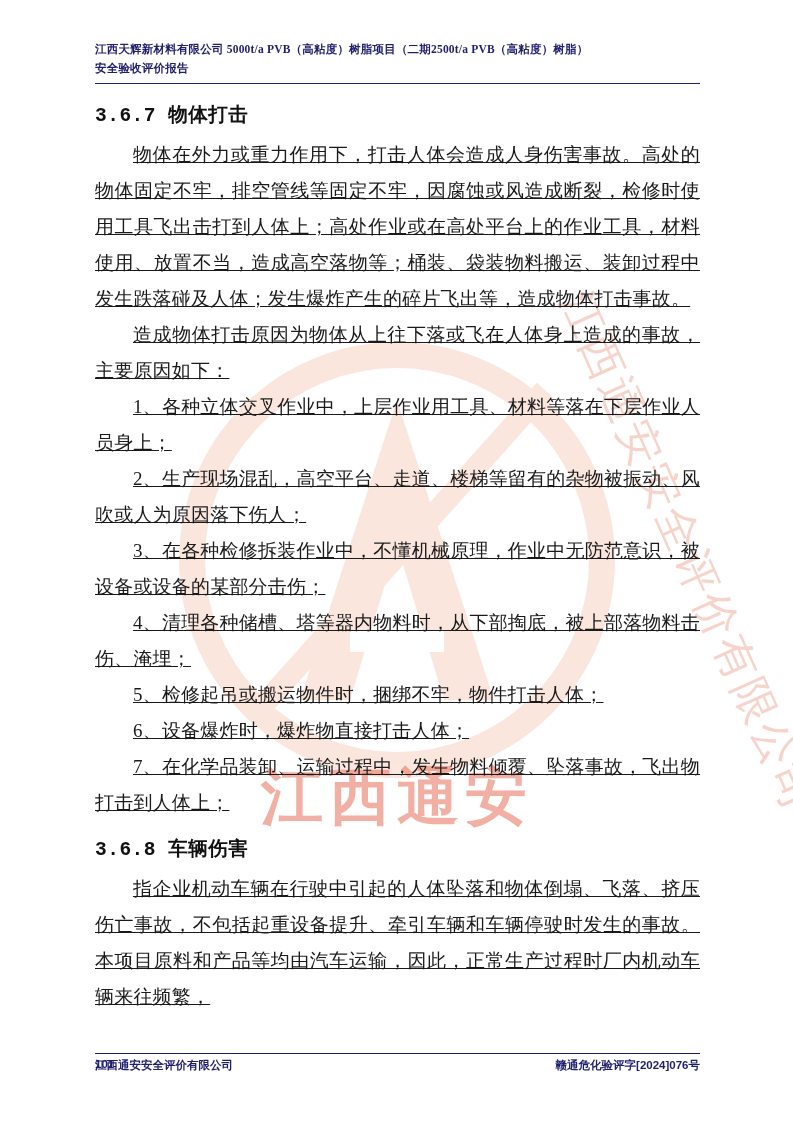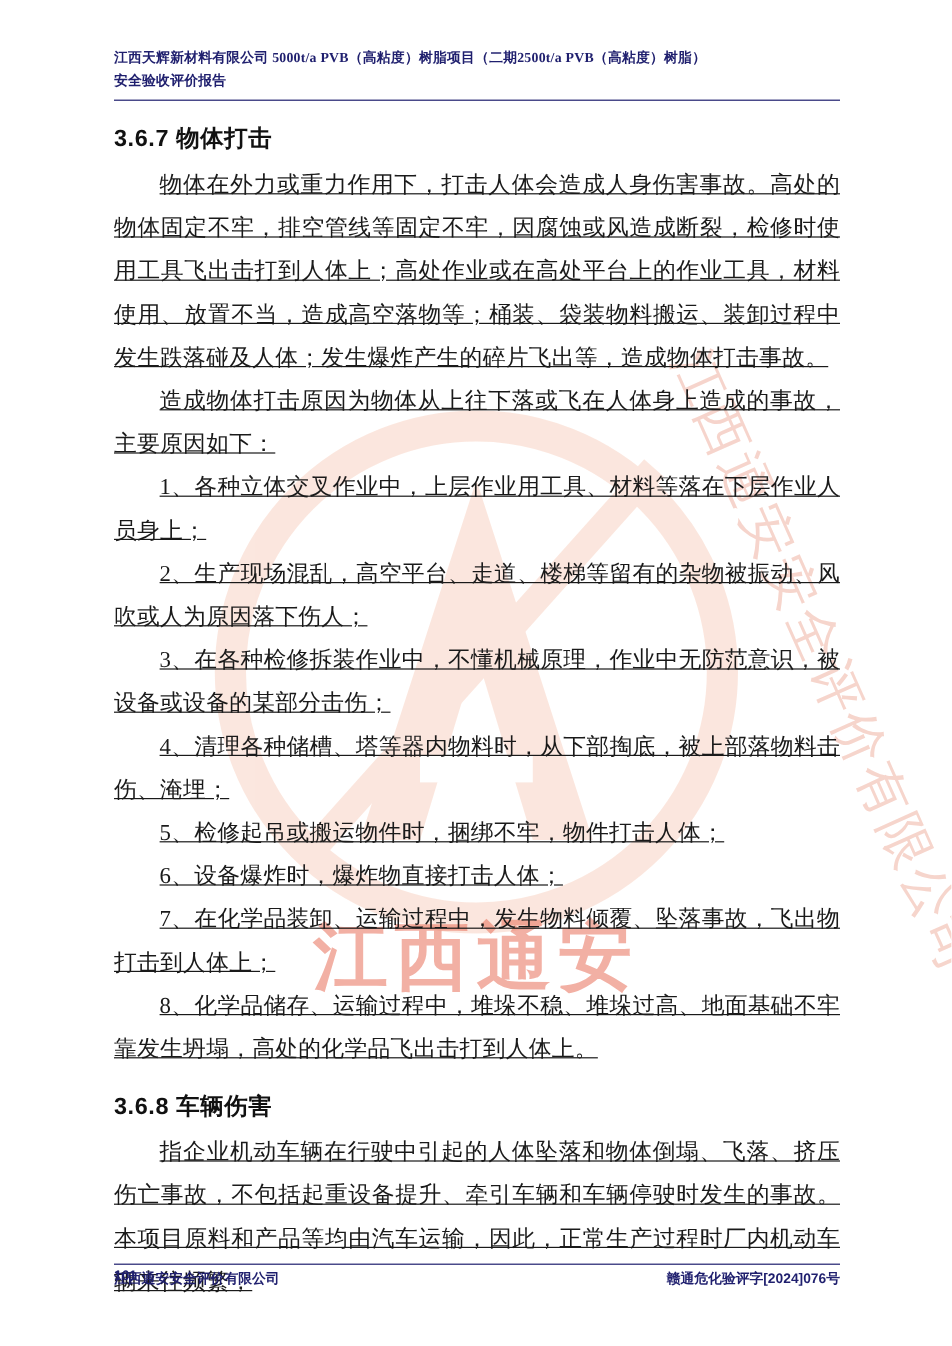--- a/index.html
+++ b/index.html
@@ -59,21 +59,21 @@
 
   
   .content {
     position: absolute;
     left: 95px;
     top: 93px;
     width: 605px;
     z-index: 2;
   }
   h2.section {
-    font-family: Liberation Sans, sans-serif;
+    font-family: Liberation Mono, monospace;
     font-weight: bold;
     font-size: 19.5px;
     color: #111;
     margin: 14px 0 6px 0;
     letter-spacing: 0.5px;
     line-height: 30px;
   }
   h2.section.first { margin-top: 8px; }
   p.para {
     font-size: 19px;
@@ -146,21 +146,20 @@
 
     <p class="para">物体在外力或重力作用下，打击人体会造成人身伤害事故。高处的物体固定不牢，排空管线等固定不牢，因腐蚀或风造成断裂，检修时使用工具飞出击打到人体上；高处作业或在高处平台上的作业工具，材料使用、放置不当，造成高空落物等；桶装、袋装物料搬运、装卸过程中发生跌落碰及人体；发生爆炸产生的碎片飞出等，造成物体打击事故。</p>
     <p class="para">造成物体打击原因为物体从上往下落或飞在人体身上造成的事故，主要原因如下：</p>
     <p class="para">1、各种立体交叉作业中，上层作业用工具、材料等落在下层作业人员身上；</p>
     <p class="para">2、生产现场混乱，高空平台、走道、楼梯等留有的杂物被振动、风吹或人为原因落下伤人；</p>
     <p class="para">3、在各种检修拆装作业中，不懂机械原理，作业中无防范意识，被设备或设备的某部分击伤；</p>
     <p class="para">4、清理各种储槽、塔等器内物料时，从下部掏底，被上部落物料击伤、淹埋；</p>
     <p class="para">5、检修起吊或搬运物件时，捆绑不牢，物件打击人体；</p>
     <p class="para">6、设备爆炸时，爆炸物直接打击人体；</p>
     <p class="para">7、在化学品装卸、运输过程中，发生物料倾覆、坠落事故，飞出物打击到人体上；</p>
-    <p class="para">8、化学品储存、运输过程中，堆垛不稳、堆垛过高、地面基础不牢靠发生坍塌，高处的化学品飞出击打到人体上。</p>
 
     <h2 class="section">3.6.8  车辆伤害</h2>
     <p class="para">指企业机动车辆在行驶中引起的人体坠落和物体倒塌、飞落、挤压伤亡事故，不包括起重设备提升、牵引车辆和车辆停驶时发生的事故。本项目原料和产品等均由汽车运输，因此，正常生产过程时厂内机动车辆来往频繁，</p>
 
   </div>
 
   <div class="footer-rule"></div>
   <div class="footer">
     <span class="f-left">江西通安安全评价有限公司</span>
     <span class="f-mid">101</span>

